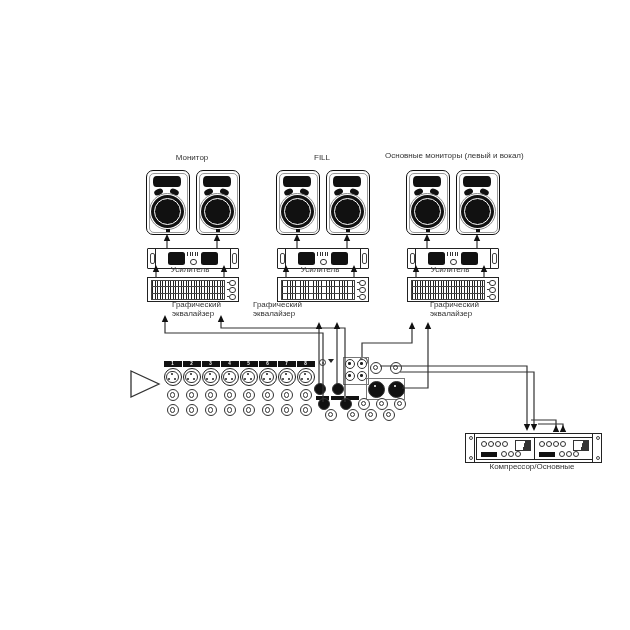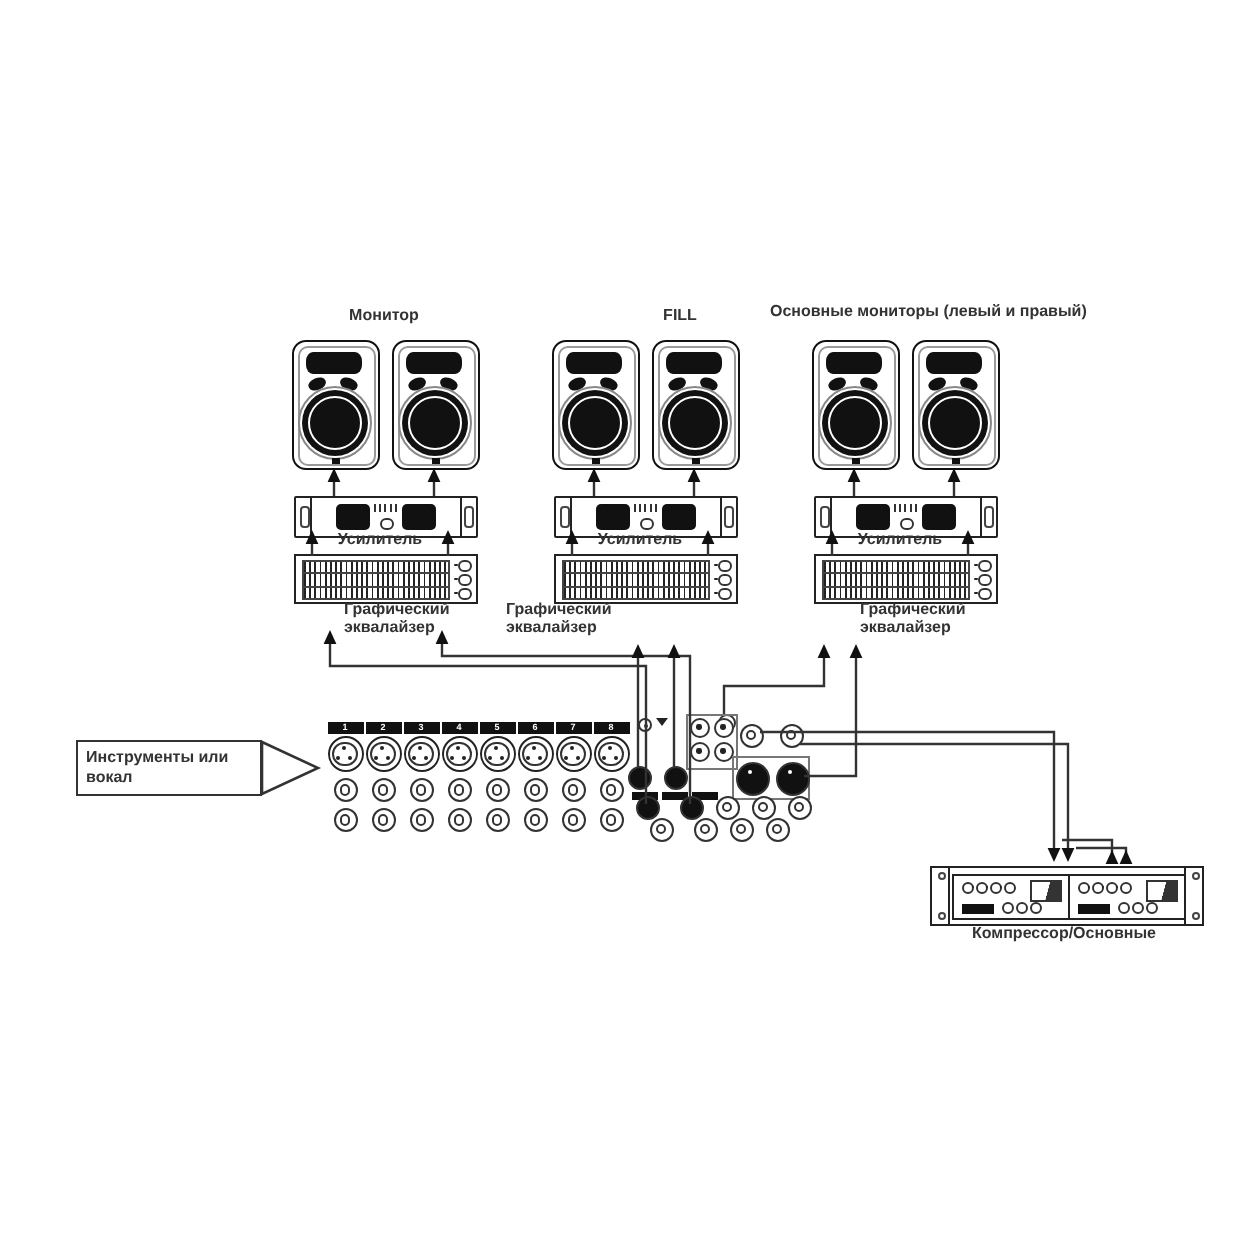--- a/index.html
+++ b/index.html
@@ -1,18 +1,18 @@
 <!DOCTYPE html>
 <html><head>
 <meta charset="utf-8">
 <style>
   html,body{margin:0;padding:0;background:#fff;}
   #canvas{position:relative;width:630px;height:630px;background:#fff;overflow:hidden;
           font-family:"Liberation Sans",sans-serif;color:#333;}
-  .lbl{position:absolute;font-weight:bold;font-size:8px;color:#333;white-space:nowrap;line-height:8.5px;}
+  .lbl{position:absolute;font-weight:normal;font-size:8px;color:#333;white-space:nowrap;line-height:8.5px;}
   .ctr{transform:translateX(-50%);}
 
   
   .spk{position:absolute;width:42px;height:63px;background:#fff;border:1.5px solid #111;border-radius:7px;}
   .spk .inner{position:absolute;inset:1.5px;border:0.6px solid #999;border-radius:5px;}
   .horn{position:absolute;left:6px;top:5px;width:28px;height:11px;background:#111;border-radius:3.5px/4.5px;}
   .port{position:absolute;width:9px;height:5.5px;background:#111;border-radius:50%;top:18px;}
   .port.l{left:7px;transform:rotate(-22deg);}
   .port.r{left:23px;transform:rotate(22deg);}
   .woof{position:absolute;left:3.5px;top:24px;width:33px;height:33px;background:#111;border-radius:50%;}
@@ -79,22 +79,22 @@
   .cbar{position:absolute;left:4px;bottom:2.5px;width:16px;height:4.5px;background:#111;}
 
   svg.overlay{position:absolute;left:0;top:0;pointer-events:none;}
 </style>
 </head>
 <body>
 
 <div id="canvas">
 
   <div class="lbl ctr" style="left:192px;top:154px;">Монитор</div>
-  <div class="lbl ctr" style="left:340px;top:154px;">FILL</div>
-  <div class="lbl" style="left:385px;top:152px;">Основные мониторы (левый и правый)</div>
+  <div class="lbl ctr" style="left:322px;top:154px;">FILL</div>
+  <div class="lbl" style="left:385px;top:152px;">Основные мониторы (левый и вокал)</div>
 
   <div class="spk" style="left:146px;top:170px;">
       <div class="inner"></div>
       <div class="horn"></div>
       <div class="port l"></div>
       <div class="port r"></div>
       <div class="woof"></div>
       <div class="vent"></div>
     </div>
   <div class="spk" style="left:196px;top:170px;">
@@ -216,24 +216,20 @@
     </div>
   <div class="lbl" style="left:253px;top:301px;">
       <div>Графический</div>
       <div>эквалайзер</div>
     </div>
   <div class="lbl" style="left:430px;top:301px;">
       <div>Графический</div>
       <div>эквалайзер</div>
     </div>
 
-  <div class="srcbox">
-    <div>Инструменты или</div>
-    <div>вокал</div>
-  </div>
 
   <div class="strip" style="left:163px">
       <div class="chnum">1</div>
       <div class="xlr">
         <i class="p1"></i>
         <i class="p2"></i>
         <i class="p3"></i>
       </div>
       <div class="jack"></div>
       <div class="jack"></div>

